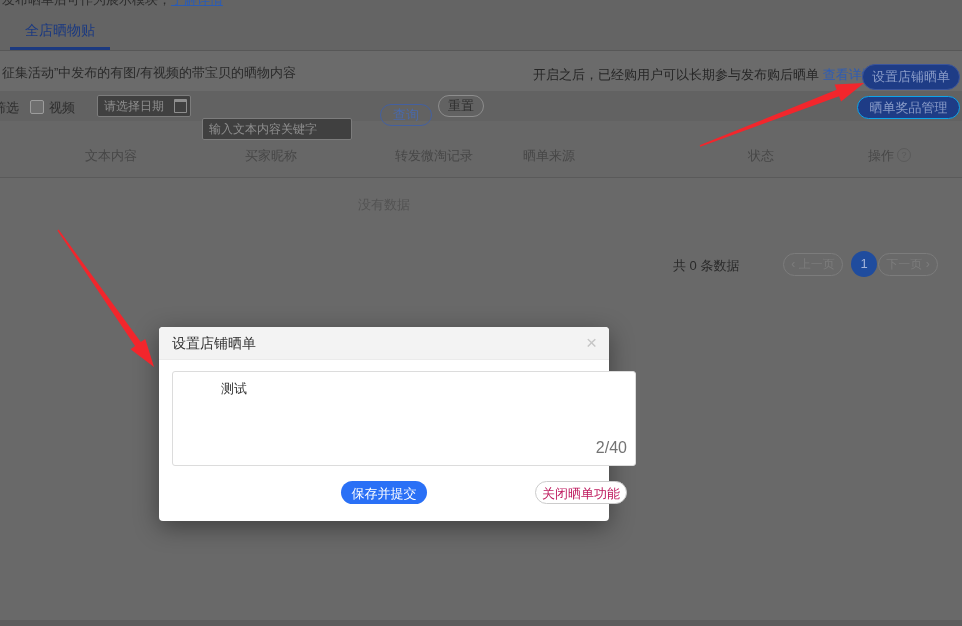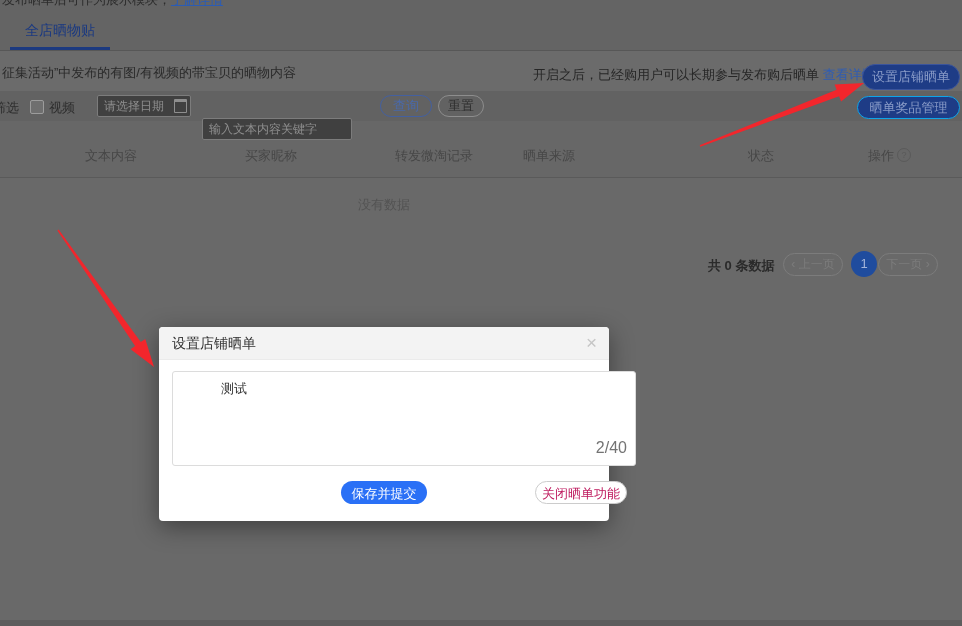--- a/index.html
+++ b/index.html
@@ -35,33 +35,33 @@
 
   
   .flabel{top:99px;font-size:13px;color:#2d2d2d;}
   .checkbox{left:30px;top:100px;width:12px;height:12px;border:1px solid #9c9c9c;background:#6f6f6f;
             border-radius:2px;cursor:pointer;}
   .dim-input{top:95px;height:22px;box-sizing:border-box;border:1px solid #7c7c7c;background:#404040;
              font-size:12px;color:#8e8e8e;padding:0 6px;border-radius:2px;outline:none;}
   .dim-input::placeholder{color:#8e8e8e;}
   .cal-icon{left:174px;top:99px;width:11px;height:10px;border:1px solid #8e8e8e;border-top:3px solid #8e8e8e;
             border-radius:1px;cursor:pointer;}
-  .btn-query{left:380px;top:95px;width:52px;height:22px;line-height:20px;border:1px solid #44609f;
+  .btn-query{left:380px;top:104px;width:52px;height:22px;line-height:20px;border:1px solid #44609f;
              color:#4a69a8;background:transparent;border-radius:11px;}
   .btn-reset{left:438px;top:95px;width:46px;height:22px;line-height:20px;border:1px solid #8d8d8d;
              color:#2e2e2e;background:transparent;border-radius:11px;}
 
   
   .th{top:147px;font-size:13px;color:#474747;white-space:nowrap;}
   .help{left:897px;top:148px;width:12px;height:12px;border:1px solid #5a5a5a;border-radius:50%;
         font-size:9px;line-height:12px;text-align:center;color:#5a5a5a;cursor:pointer;}
   .empty{left:358px;top:196px;font-size:13px;color:#535353;}
 
   
-  .pg-total{left:708px;top:257px;font-size:13px;color:#2a2a2a;font-weight:bold;}
+  .pg-total{left:673px;top:257px;font-size:13px;color:#2a2a2a;}
   .pg-pill{top:253px;width:60px;height:23px;line-height:21px;border:1px solid #7c7c7c;color:#7c7c7c;
            font-size:12px;text-align:center;border-radius:12px;box-sizing:border-box;cursor:default;}
   .pg-cur{left:851px;top:251px;width:26px;height:26px;border-radius:50%;background:#1f4c9e;color:#a3b5da;
           font-size:13px;line-height:26px;text-align:center;cursor:pointer;}
 
   
   .modal{left:159px;top:327px;width:450px;height:194px;background:#fff;border-radius:4px;
          box-shadow:0 6px 24px rgba(0,0,0,.4);z-index:10;}
   .m-header{left:0;top:0;width:450px;height:33px;background:#f3f3f3;border-radius:4px 4px 0 0;
             border-bottom:1px solid #ebebeb;box-sizing:border-box;}

